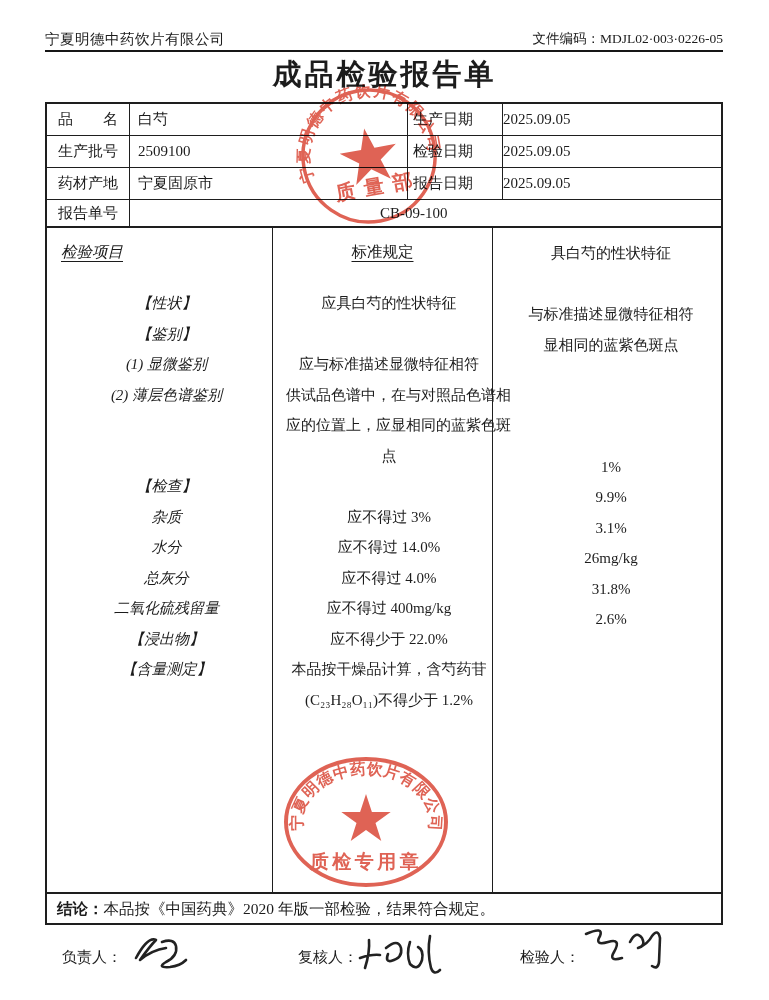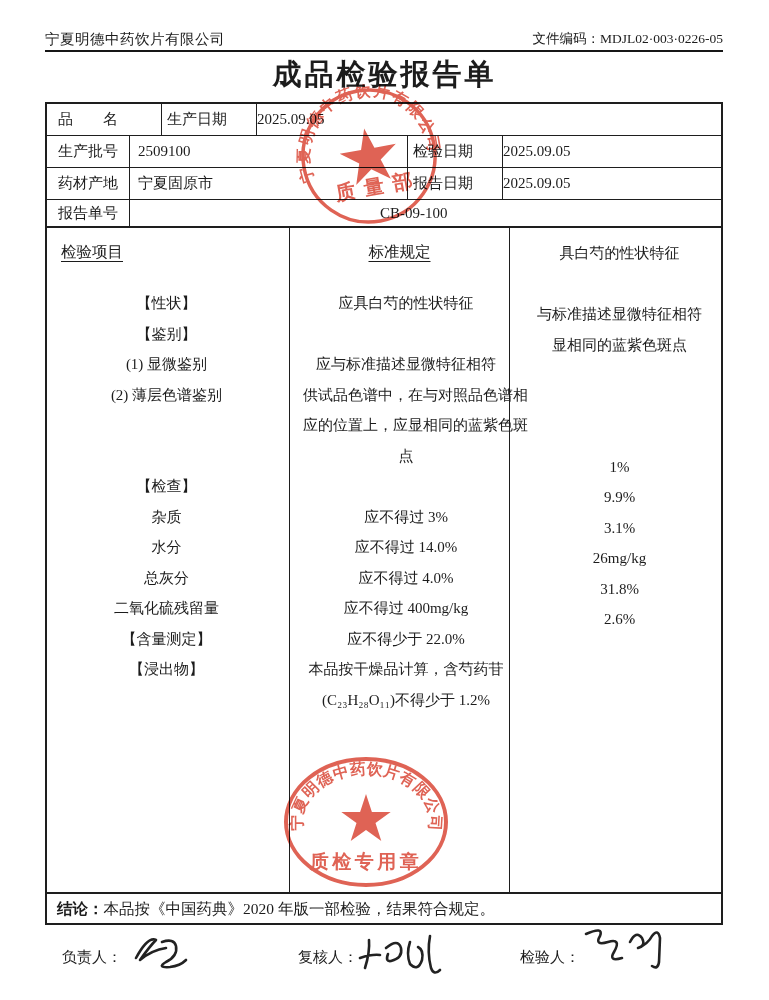--- a/index.html
+++ b/index.html
@@ -28,22 +28,22 @@
   .info-row > div { display:flex; align-items:center; white-space:nowrap; overflow:hidden; }
   .c-label1 { width:82px;  padding-left:11px; }
   .c-value1 { width:246px; padding-left:8px;  border-left:1.5px solid #1e1e1e; }
   .c-label2 { width:95px;  padding-left:5px;  border-left:1.5px solid #1e1e1e;margin-left:32px; }
   .c-value2 { flex:1;      padding-left:0;  border-left:1.5px solid #1e1e1e; }
   #report-no-row { height:28px; border-bottom:2px solid #1e1e1e; }
   #report-no-row .c-merged { flex:1; padding-left:250px; border-left:1.5px solid #1e1e1e; }
 
   #main-table { display:flex; height:664px; }
   .m-col { height:100%; }
-  .m-col1 { width:225px; }
-  .m-col2 { width:220px; border-left:1.5px solid #1e1e1e;margin-left:17px; }
+  .m-col1 { width:225px;font-style:italic; }
+  .m-col2 { width:220px; border-left:1.5px solid #1e1e1e; }
   .m-col3 { flex:1;      border-left:1.5px solid #1e1e1e; }
   .m-head { height:50px; padding-top:14px; font-size:15.5px; }
   .m-head span { text-decoration:underline; text-underline-offset:4px; }
   .m-head.left { padding-left:14px; }
   .m-head.center { text-align:center; }
   .m-lines { padding-top:10px; font-size:15px;text-align:center; }
   .m-col1 .m-lines { padding-left:14px; }
   .m-col2 .m-lines { padding-left:13px; }
   .m-col3 .m-lines { padding-left:8px; }
   .tline { height:30.5px; line-height:30.5px; white-space:nowrap; overflow:visible; }
@@ -71,20 +71,21 @@
 
 <div class="abs" id="company-name">宁夏明德中药饮片有限公司</div>
 <div class="abs" id="doc-code">文件编码：MDJL02·003·0226-05</div>
 <div class="abs" id="header-rule"></div>
 <div class="abs" id="report-title">成品检验报告单</div>
 
 <div class="abs" id="table-block">
 
   <div class="info-row">
     <div class="c-label1">品　　名</div>
+    <div class="c-value1">白芍</div>
     <div class="c-label2">生产日期</div>
     <div class="c-value2">2025.09.05</div>
   </div>
   <div class="info-row">
     <div class="c-label1">生产批号</div>
     <div class="c-value1">2509100</div>
     <div class="c-label2">检验日期</div>
     <div class="c-value2">2025.09.05</div>
   </div>
   <div class="info-row">
@@ -106,22 +107,22 @@
           <div class="tline">【鉴别】</div>
           <div class="tline">(1) 显微鉴别</div>
           <div class="tline">(2) 薄层色谱鉴别</div>
           <div class="tline"></div>
           <div class="tline"></div>
           <div class="tline">【检查】</div>
           <div class="tline">杂质</div>
           <div class="tline">水分</div>
           <div class="tline">总灰分</div>
           <div class="tline">二氧化硫残留量</div>
+          <div class="tline">【浸出物】</div>
           <div class="tline">【含量测定】</div>
-          <div class="tline">【浸出物】</div>
         </div>
     </div>
     <div class="m-col m-col2">
       <div class="m-head center"><span>标准规定</span></div>
       <div class="m-lines">
           <div class="tline">应具白芍的性状特征</div>
           <div class="tline"></div>
           <div class="tline">应与标准描述显微特征相符</div>
           <div class="tline">供试品色谱中，在与对照品色谱相</div>
           <div class="tline">应的位置上，应显相同的蓝紫色斑</div>

